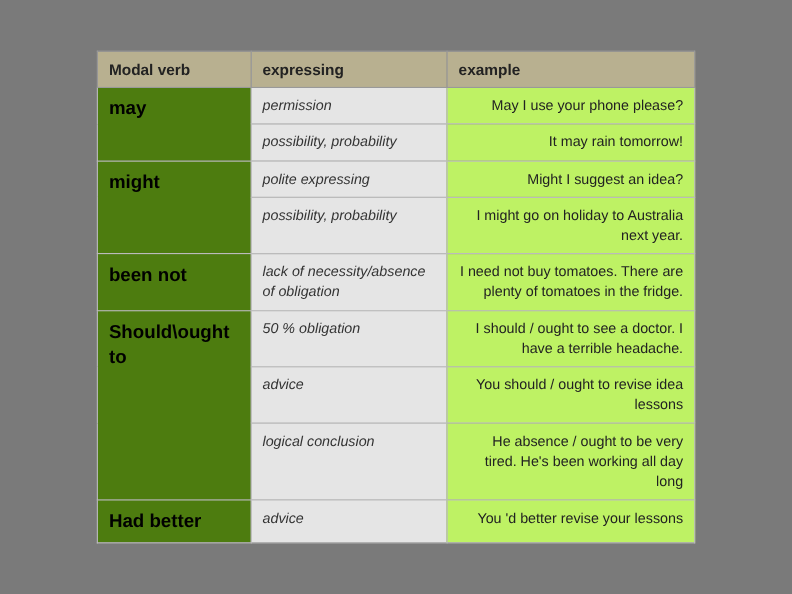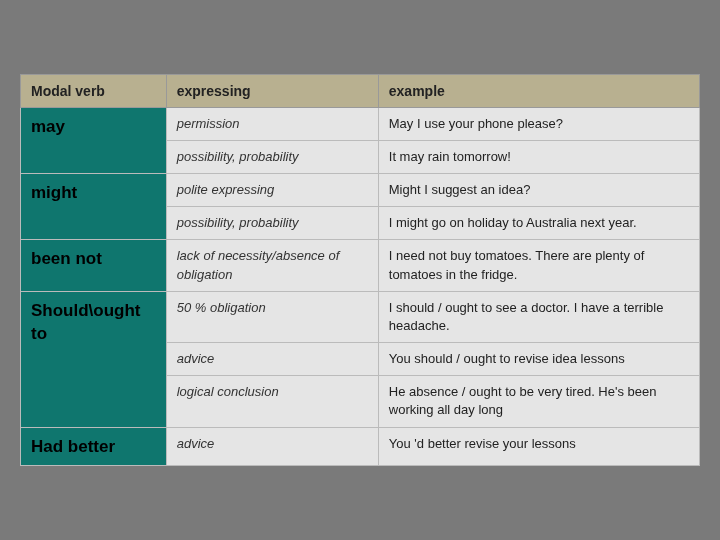--- a/index.html
+++ b/index.html
@@ -7,21 +7,21 @@
       background: #7a7a7a;
       display: flex;
       align-items: center;
       justify-content: center;
       width: 720px;
       height: 540px;
       font-family: Arial, sans-serif;
       font-size: 13px;
     }
     .table-wrapper {
-      width: 680px;
+      width: 544px;
       border-collapse: collapse;
     }
     table {
       width: 100%;
       border-collapse: collapse;
     }
     th {
       background-color: #b8b090;
       color: #222;
       font-weight: bold;
@@ -30,33 +30,34 @@
       border: 1px solid #999;
       font-size: 14px;
     }
     td {
       padding: 7px 10px;
       border: 1px solid #bbb;
       vertical-align: top;
       line-height: 1.4;
     }
     .modal-verb-cell {
-      background-color: #0f766e;
+      background-color: #4d7c0f;
       font-size: 17px;
       font-weight: bold;
       vertical-align: top;
     }
     .expressing-cell {
       background-color: #e5e5e5;
       font-style: italic;
       color: #333;
     }
     .example-cell {
-      background-color: #e5e5e5;
+      background-color: #bef264;
       color: #222;
+      text-align: right;
     }
   </style>
 </head>
 <body>
 
 <div class="table-wrapper">
   <table>
     <thead>
       <tr>
         <th>Modal verb</th>

